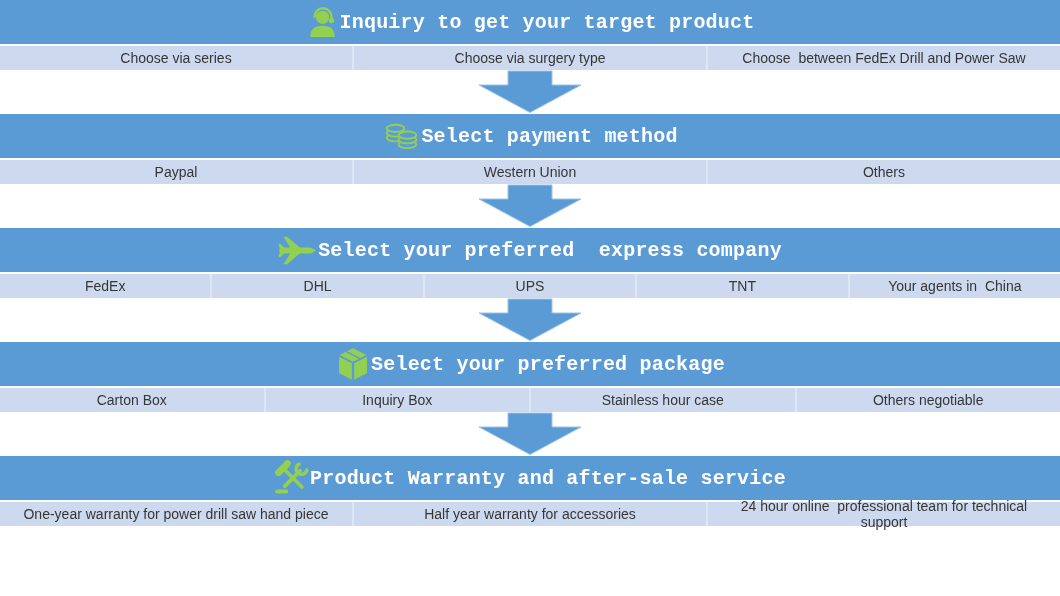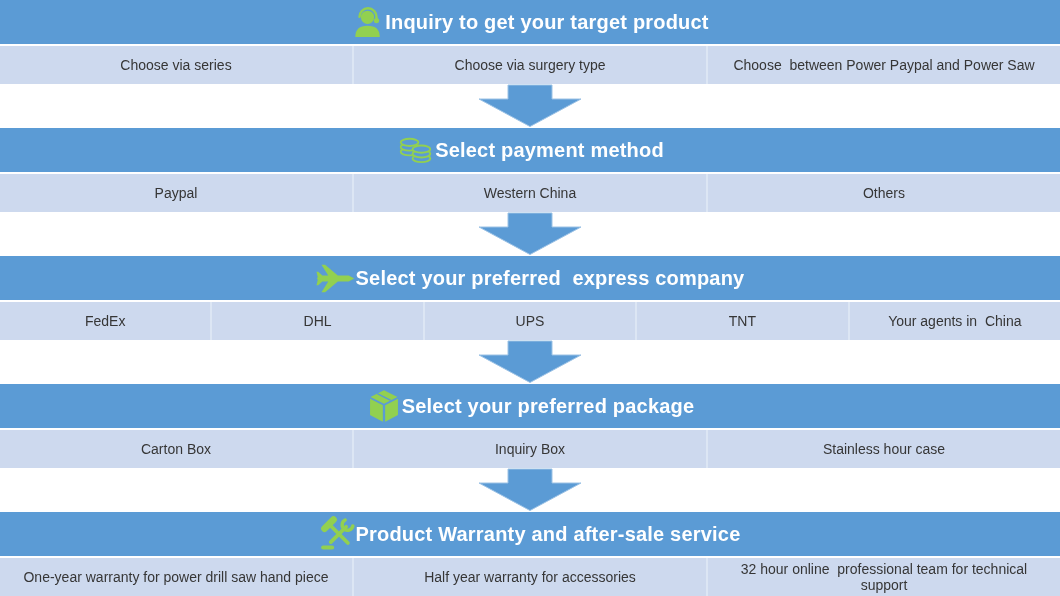--- a/index.html
+++ b/index.html
@@ -7,26 +7,27 @@
     width:1060px;height:596px;overflow:hidden;
     background:var(--background,#ffffff);
     font-family:"Liberation Sans",sans-serif;
   }
   #flow{display:flex;flex-direction:column;width:1060px}
   .step{display:flex;flex-direction:column}
   .band{
     height:44px;background:var(--header-blue,#5b9bd5);
     display:flex;align-items:center;justify-content:center;
     color:var(--header-text,#ffffff);
+    font-family:Liberation Mono, monospace;
   }
   .icon-slot{display:flex;align-items:center;justify-content:center;color:var(--icon-green,#92d050)}
   .icon-slot svg{display:block}
   .title{font-size:20px;font-weight:bold;letter-spacing:.2px;white-space:pre}
   .row{
-    height:38px;margin-top:2px;display:flex;gap:2px;
+    height:24px;margin-top:2px;display:flex;gap:2px;
     background:var(--divider-blue,#dce6f4);
   }
   .cell{
     flex:1;display:flex;align-items:center;justify-content:center;
     background:var(--row-blue,#cdd9ee);color:var(--cell-text,#363636);
     font-size:14px;line-height:1.15;text-align:center;padding:0 10px;
     white-space:pre-wrap;
   }
   .arrow-wrap{height:44px;display:flex;align-items:center;justify-content:center}
   .arrow polygon{fill:var(--arrow-blue,#5b9bd5);stroke:var(--arrow-outline,#9cc2e5);stroke-width:1}
@@ -45,21 +46,21 @@
     <circle cx="27" cy="16.5" r="2.8" fill="currentColor"></circle>
     <circle cx="17.5" cy="13" r="7" fill="currentColor"></circle>
     <path d="M4.5 34 q0 -12 13 -12 q13 0 13 12 z" fill="currentColor"></path>
   </svg>
         </span>
       <span class="title">Inquiry to get your target product</span>
     </div>
     <div class="row">
         <div class="cell">Choose via series</div>
         <div class="cell">Choose via surgery type</div>
-        <div class="cell">Choose  between Power Paypal and Power Saw</div>
+        <div class="cell">Choose  between FedEx Drill and Power Saw</div>
       </div>
   </section>
 
   <div class="arrow-wrap">
     <svg class="arrow" viewBox="0 0 104 44" width="104" height="44" aria-hidden="true">
       <polygon points="30,1 74,1 74,15 103,15 52,42.5 1,15 30,15"></polygon>
     </svg>
   </div>
 
   <section class="step">
@@ -71,21 +72,21 @@
     <ellipse class="coin" cx="16" cy="12" rx="10.5" ry="4.3"></ellipse>
     <ellipse class="coin" cx="30" cy="31" rx="10.5" ry="4.3"></ellipse>
     <ellipse class="coin" cx="30" cy="25.5" rx="10.5" ry="4.3"></ellipse>
     <ellipse class="coin" cx="30" cy="20" rx="10.5" ry="4.3"></ellipse>
   </svg>
         </span>
       <span class="title">Select payment method</span>
     </div>
     <div class="row">
         <div class="cell">Paypal</div>
-        <div class="cell">Western China</div>
+        <div class="cell">Western Union</div>
         <div class="cell">Others</div>
       </div>
   </section>
 
   <div class="arrow-wrap">
     <svg class="arrow" viewBox="0 0 104 44" width="104" height="44" aria-hidden="true">
       <polygon points="30,1 74,1 74,15 103,15 52,42.5 1,15 30,15"></polygon>
     </svg>
   </div>
 
@@ -122,20 +123,21 @@
     <polygon fill="currentColor" points="35.5,12 21.3,19.3 21.3,37.5 35.5,30"></polygon>
     <line class="seam" x1="12.5" y1="6.2" x2="27.5" y2="13.7" stroke-width="1.5"></line>
   </svg>
         </span>
       <span class="title">Select your preferred package</span>
     </div>
     <div class="row">
         <div class="cell">Carton Box</div>
         <div class="cell">Inquiry Box</div>
         <div class="cell">Stainless hour case</div>
+        <div class="cell">Others negotiable</div>
       </div>
   </section>
 
   <div class="arrow-wrap">
     <svg class="arrow" viewBox="0 0 104 44" width="104" height="44" aria-hidden="true">
       <polygon points="30,1 74,1 74,15 103,15 52,42.5 1,15 30,15"></polygon>
     </svg>
   </div>
 
   <section class="step">
@@ -149,16 +151,16 @@
       <path d="M28 4.5 a6 6 0 1 0 8.5 6.5" stroke-width="3.8"></path>
       <line x1="29" y1="12" x2="12" y2="29" stroke-width="4.2"></line>
     </g>
   </svg>
         </span>
       <span class="title">Product Warranty and after-sale service</span>
     </div>
     <div class="row">
         <div class="cell">One-year warranty for power drill saw hand piece</div>
         <div class="cell">Half year warranty for accessories</div>
-        <div class="cell">32 hour online  professional team for technical support</div>
+        <div class="cell">24 hour online  professional team for technical support</div>
       </div>
   </section>
 </div>
 
 </body></html>

